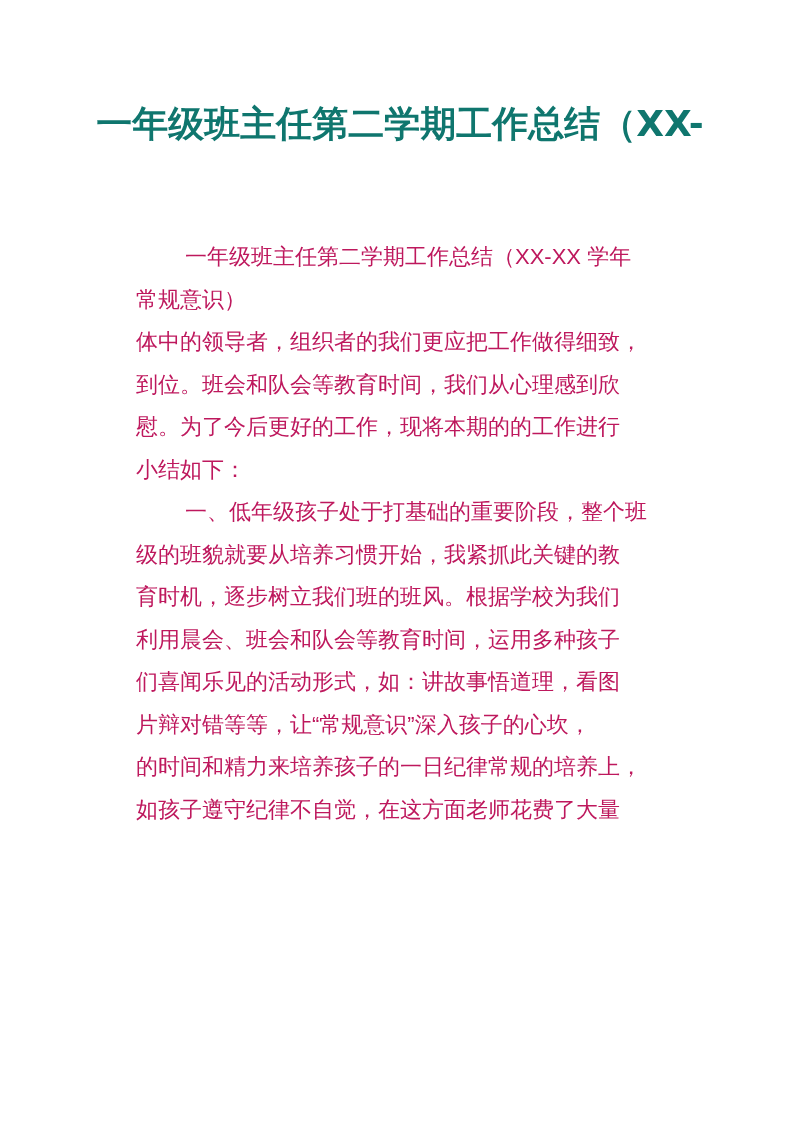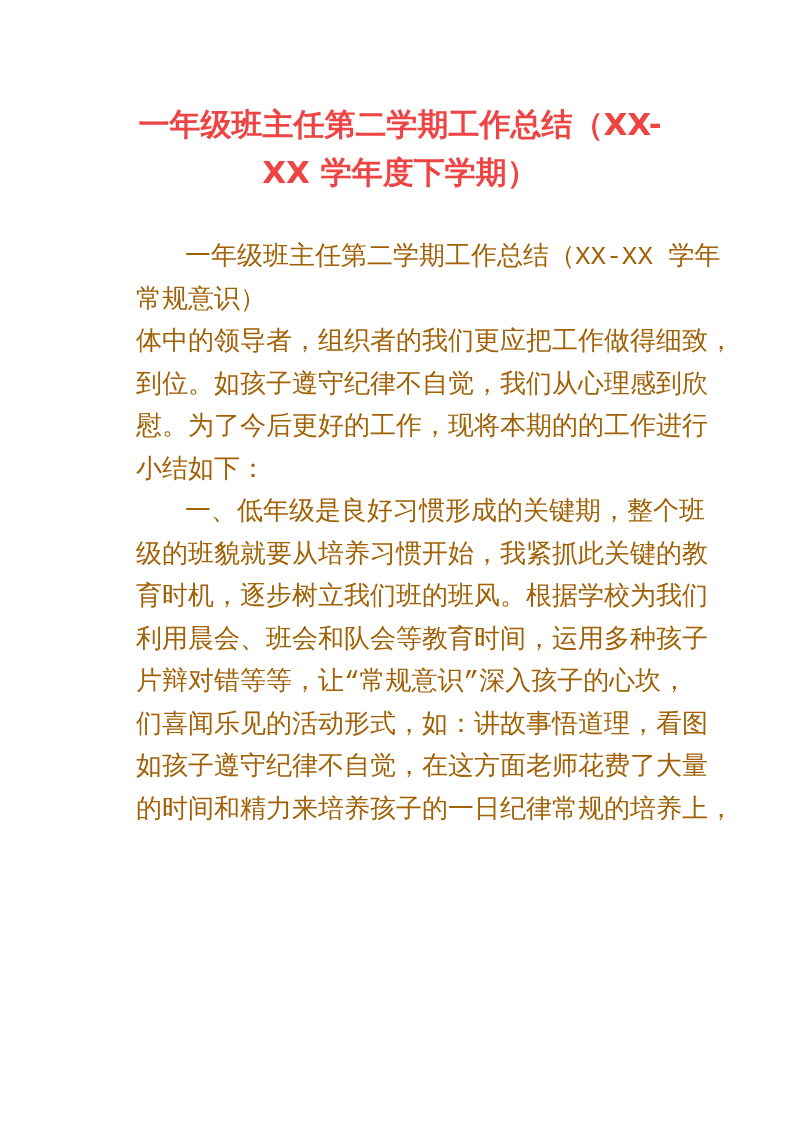--- a/index.html
+++ b/index.html
@@ -22,38 +22,38 @@
       background: #ffffff;
     }
     .title {
       position: absolute;
       left: 0;
       top: 100px;
       width: 800px;
       text-align: center;
       font-family: "DejaVu Sans", "Liberation Sans", sans-serif;
       font-weight: bold;
-      font-size: 31px;
+      font-size: 36px;
       line-height: 48px;
-      color: #ef4444;
+      color: #0f766e;
       letter-spacing: 0px;
     }
     .title .tline {
       display: block;
       white-space: nowrap;
     }
     .body {
       position: absolute;
       left: 136px;
       top: 236px;
       width: 540px;
-      font-family: Liberation Mono, monospace;
-      font-size: 26px;
+      font-family: Liberation Sans, sans-serif;
+      font-size: 22px;
       line-height: 42.5px;
-      color: #a16207;
+      color: #be185d;
     }
     .para {
       margin: 0;
       padding: 0;
     }
     .line {
       display: block;
       white-space: nowrap;
       height: 42.5px;
     }
@@ -61,42 +61,41 @@
       padding-left: 49px;
     }
   </style>
 </head>
 <body>
 
 <div class="page">
 
   <div class="title">
     <span class="tline">一年级班主任第二学期工作总结（XX-</span>
-    <span class="tline">XX 学年度下学期）</span>
   </div>
 
   <div class="body">
 
     <div class="para">
       <span class="line indent">一年级班主任第二学期工作总结（XX-XX 学年</span>
       <span class="line">常规意识）</span>
     </div>
 
     <div class="para">
       <span class="line">体中的领导者，组织者的我们更应把工作做得细致，</span>
-      <span class="line">到位。如孩子遵守纪律不自觉，我们从心理感到欣</span>
+      <span class="line">到位。班会和队会等教育时间，我们从心理感到欣</span>
       <span class="line">慰。为了今后更好的工作，现将本期的的工作进行</span>
       <span class="line">小结如下：</span>
     </div>
 
     <div class="para">
-      <span class="line indent">一、低年级是良好习惯形成的关键期，整个班</span>
+      <span class="line indent">一、低年级孩子处于打基础的重要阶段，整个班</span>
       <span class="line">级的班貌就要从培养习惯开始，我紧抓此关键的教</span>
       <span class="line">育时机，逐步树立我们班的班风。根据学校为我们</span>
       <span class="line">利用晨会、班会和队会等教育时间，运用多种孩子</span>
+      <span class="line">们喜闻乐见的活动形式，如：讲故事悟道理，看图</span>
       <span class="line">片辩对错等等，让“常规意识”深入孩子的心坎，</span>
-      <span class="line">们喜闻乐见的活动形式，如：讲故事悟道理，看图</span>
+      <span class="line">的时间和精力来培养孩子的一日纪律常规的培养上，</span>
       <span class="line">如孩子遵守纪律不自觉，在这方面老师花费了大量</span>
-      <span class="line">的时间和精力来培养孩子的一日纪律常规的培养上，</span>
     </div>
 
   </div>
 </div>
 
 </body></html>

